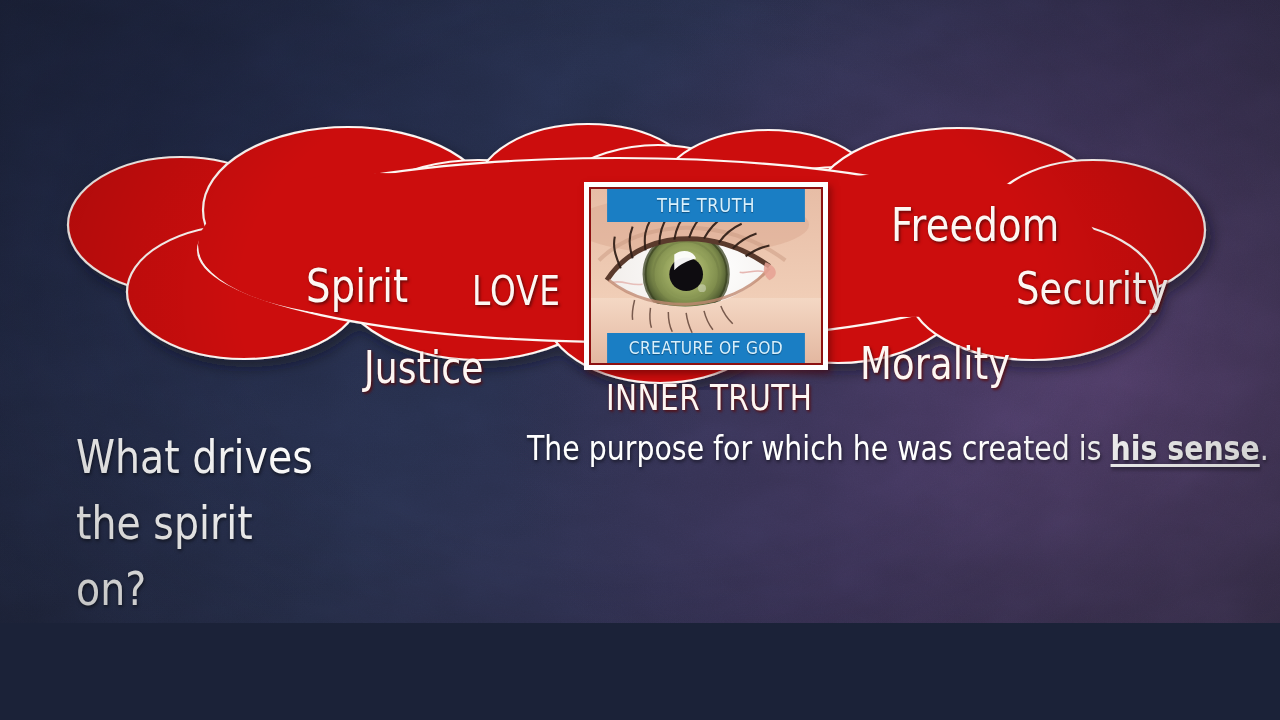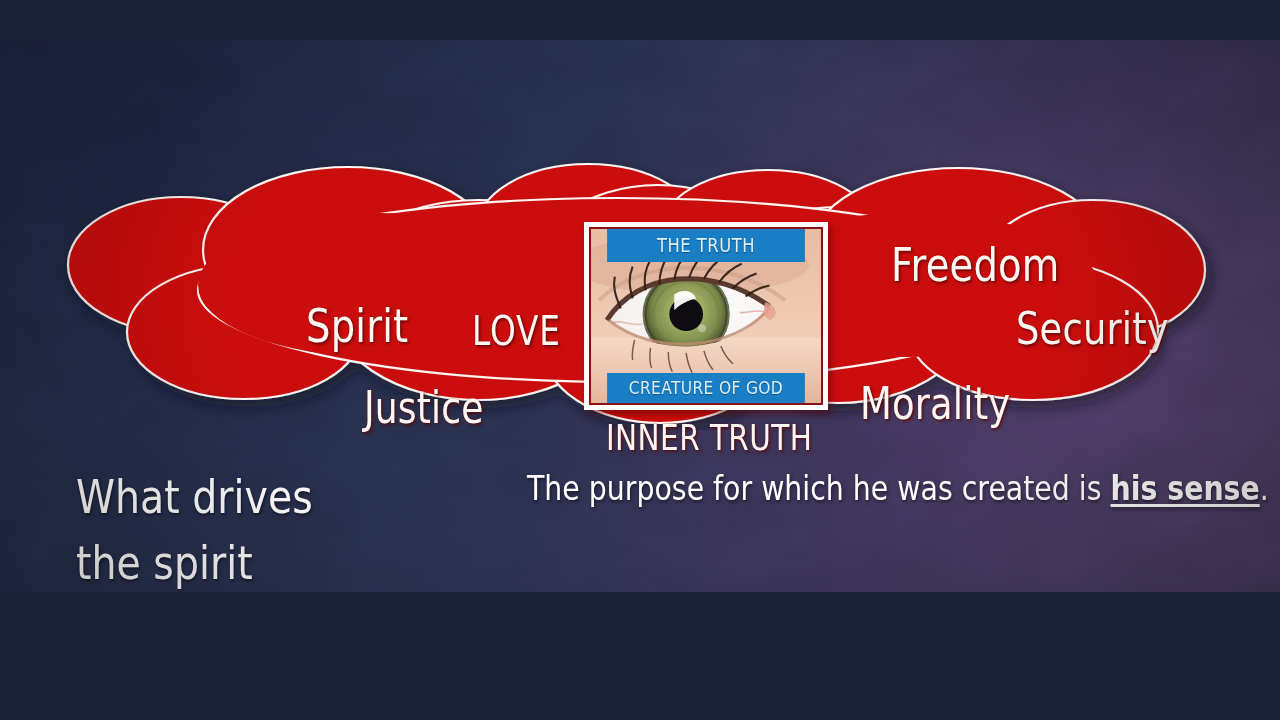--- a/index.html
+++ b/index.html
@@ -7,27 +7,26 @@
     margin: 0;
     padding: 0;
     background: #1b2238;
   }
   body {
     font-family: "DejaVu Sans", sans-serif;
   }
   #slide {
     position: relative;
     width: 1280px;
-    height: 552px;
+    height: 623px;
     overflow: hidden;
     background:
       radial-gradient(ellipse 900px 700px at 88% 62%, rgba(88,64,110,0.72) 0%, rgba(70,54,92,0.40) 38%, rgba(40,45,78,0.0) 70%),
       radial-gradient(ellipse 700px 520px at 12% 18%, rgba(28,35,62,0.85) 0%, rgba(30,38,66,0.25) 60%, rgba(35,42,72,0) 100%),
       linear-gradient(118deg, #232b47 0%, #28304d 40%, #343052 72%, #413a58 100%);
-    margin-top: 40px;
   }
   
   #texture {
     position: absolute;
     inset: 0;
     pointer-events: none;
     opacity: 0.55;
     mix-blend-mode: overlay;
   }
   #vignette {

